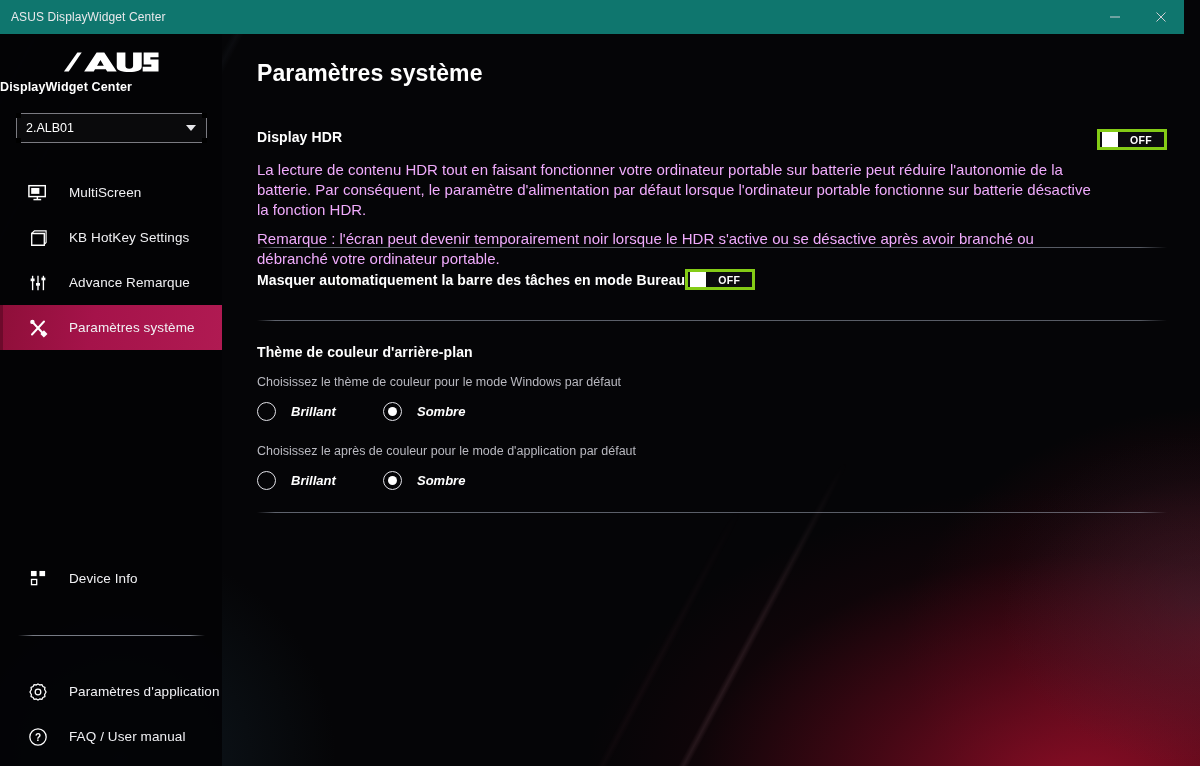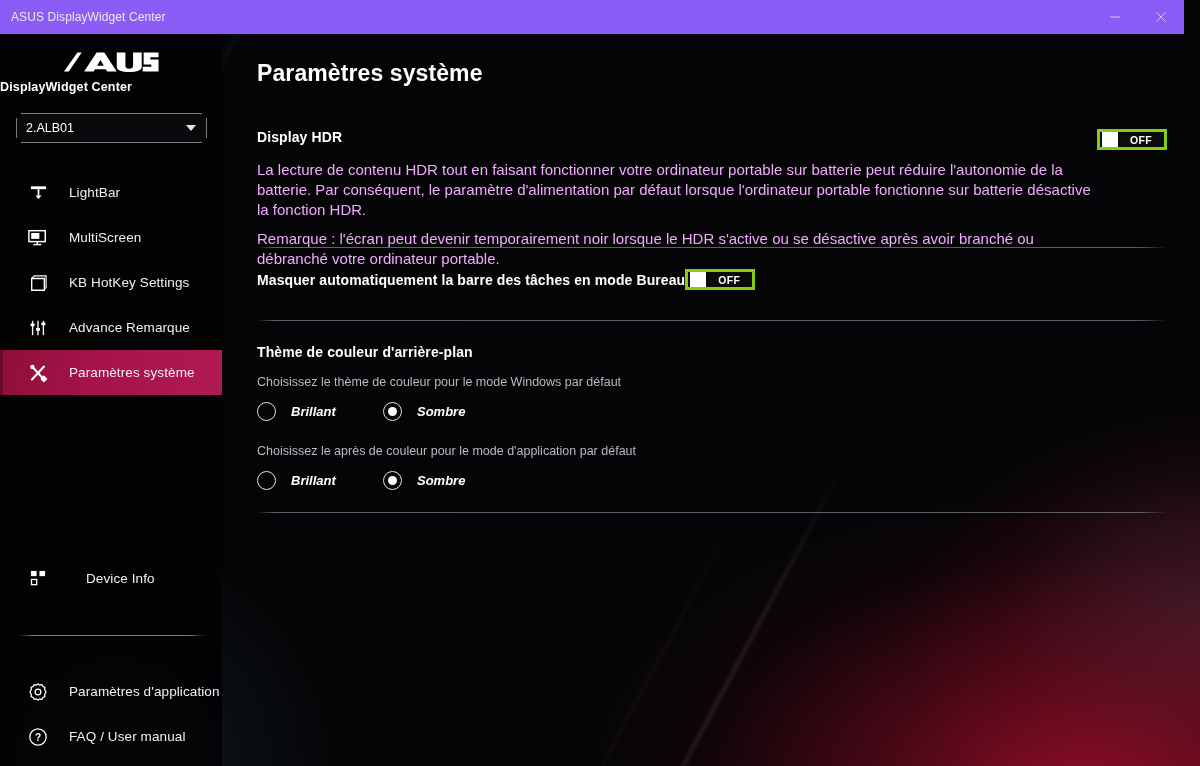--- a/index.html
+++ b/index.html
@@ -50,21 +50,21 @@
 
   .bg-teal {
     background:
       radial-gradient(ellipse 300px 300px at 120px 760px, rgba(30,55,70,0.40) 0%, rgba(0,0,0,0) 72%),
       radial-gradient(ellipse 260px 220px at 1195px 600px, rgba(28,52,62,0.30) 0%, rgba(0,0,0,0) 75%);
   }
 
   
   .titlebar {
     position: absolute; top: 0; left: 0; right: 16px; height: 34px;
-    background: #8b5cf6;
+    background: #0f766e;
     display: flex; align-items: center;
     z-index: 40;
   }
   .titlebar-title {
     margin-left: 11px;
     font-size: 12px;
     color: #e9e9ec;
     letter-spacing: 0.1px;
   }
   .win-controls { margin-left: auto; display: flex; height: 34px; }
@@ -293,30 +293,20 @@
       <span class="dv-label">2.ALB01</span>
       <span class="caret"></span>
       <span class="corner c-tl"></span>
       <span class="corner c-tr"></span>
       <span class="corner c-bl"></span>
       <span class="corner c-br"></span>
     </div>
 
     <div class="nav">
 
-      <div class="nav-item">
-        <span class="nav-icon">
-          <svg width="19" height="19" viewBox="0 0 20 20">
-            <rect x="2" y="3.5" width="16" height="3" fill="#fff"></rect>
-            <rect x="9.1" y="6.5" width="1.8" height="7" fill="#fff"></rect>
-            <polygon points="10,17 6.8,13.2 13.2,13.2" fill="#fff"></polygon>
-          </svg>
-        </span>
-        <span class="nav-label">LightBar</span>
-      </div>
 
       <div class="nav-item">
         <span class="nav-icon">
           <svg width="20" height="19" viewBox="0 0 22 20">
             <rect x="1" y="2.5" width="18" height="12" fill="none" stroke="#fff" stroke-width="1.6"></rect>
             <rect x="3.5" y="5" width="9" height="6.5" fill="#fff"></rect>
             <rect x="9.5" y="14.5" width="1.6" height="3" fill="#fff"></rect>
             <rect x="6" y="17" width="8.5" height="1.6" fill="#fff"></rect>
           </svg>
         </span>
@@ -360,21 +350,21 @@
             <rect x="13.4" y="13.4" width="5" height="5" fill="#fff" transform="rotate(45 15.9 15.9)"></rect>
           </svg>
         </span>
         <span class="nav-label">Paramètres système</span>
       </div>
 
     </div>
 
     <div class="nav-bottom">
 
-      <div class="nav-item" style="margin-bottom:34px;gap:17px;">
+      <div class="nav-item" style="margin-bottom:34px;">
         <span class="nav-icon">
           <svg width="17" height="17" viewBox="0 0 18 18">
             <rect x="1" y="1" width="6" height="5.5" fill="#fff"></rect>
             <rect x="10" y="1" width="6" height="5.5" fill="#fff"></rect>
             <rect x="1.6" y="10" width="5.5" height="5.5" fill="none" stroke="#fff" stroke-width="1.4"></rect>
           </svg>
         </span>
         <span class="nav-label">Device Info</span>
       </div>
 

